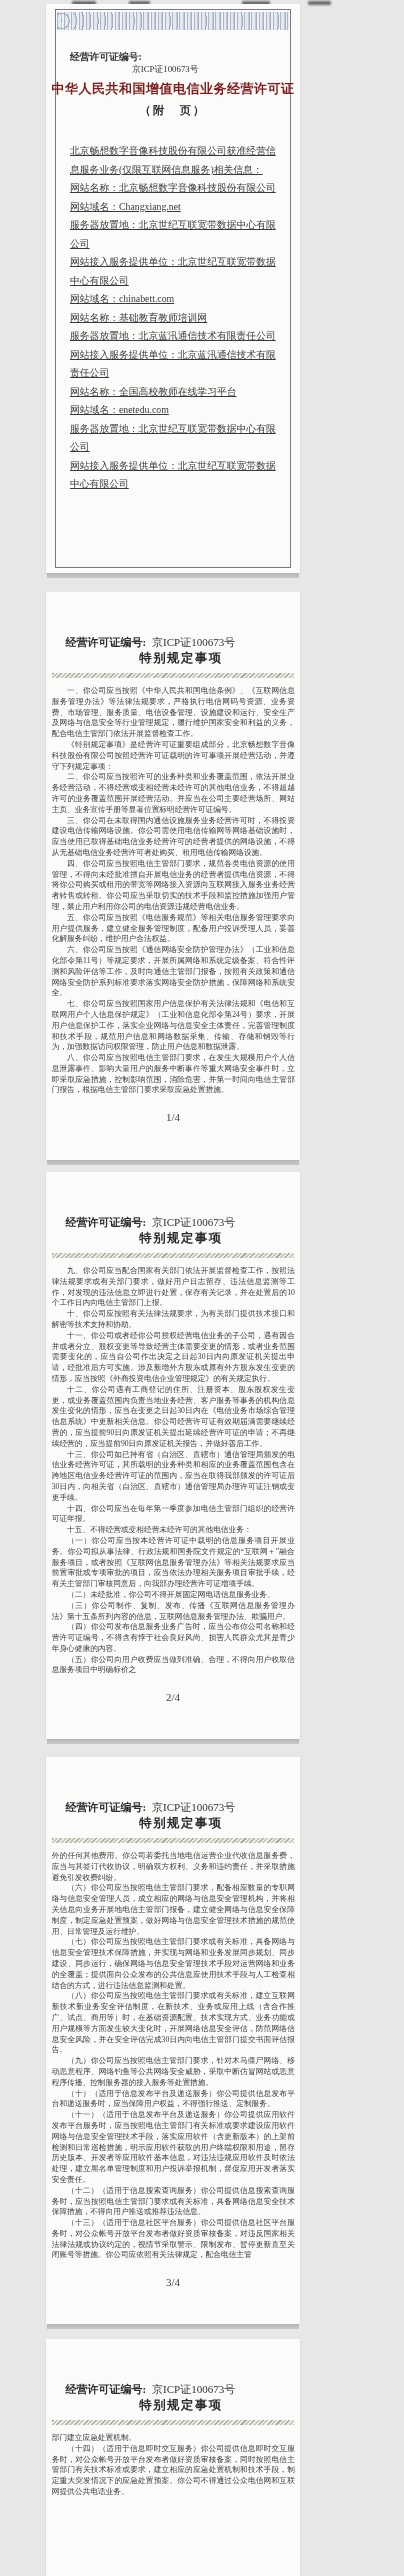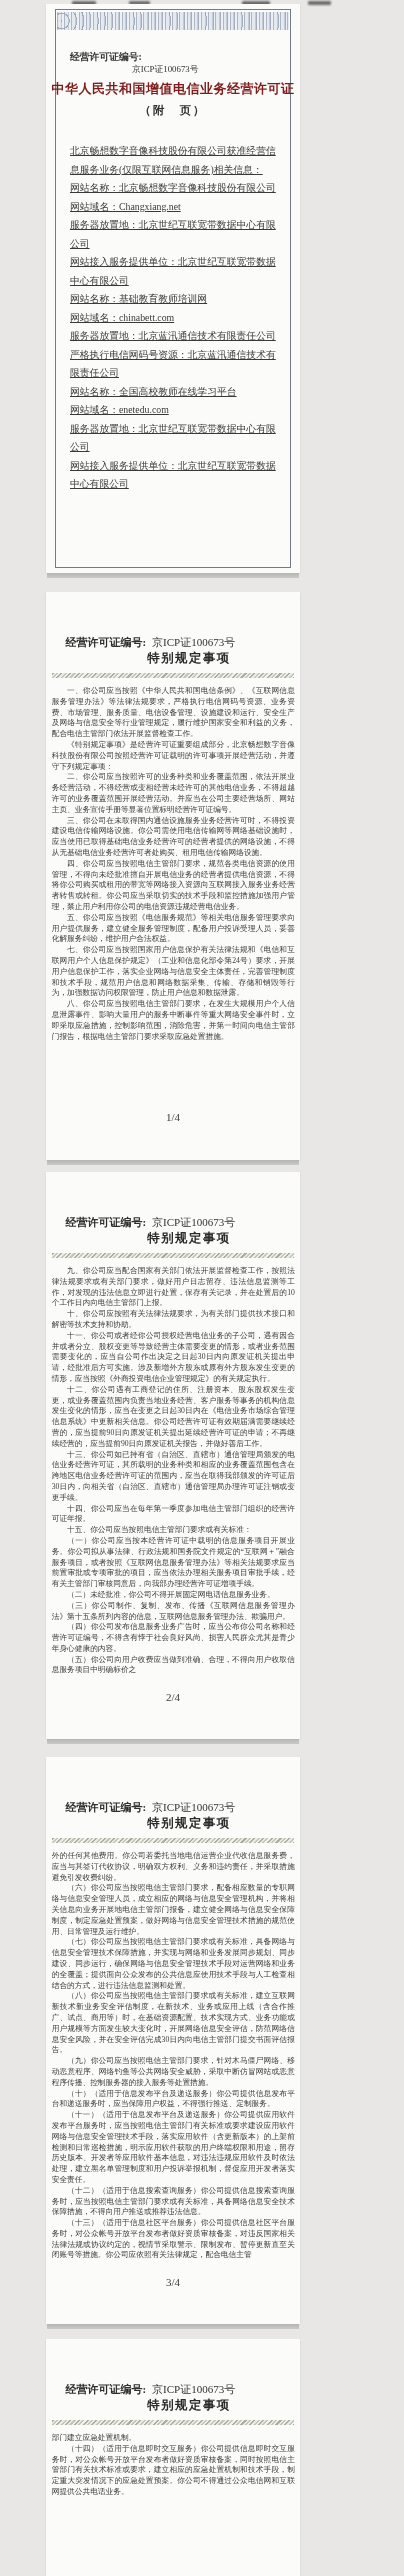--- a/index.html
+++ b/index.html
@@ -35,21 +35,21 @@
   .c-title{position:absolute;top:76px;left:0;width:100%;text-align:center;
     font-size:13px;font-weight:700;letter-spacing:0.5px;color:#7f1d1d;margin:0;}
   .c-sub{position:absolute;top:99px;left:0;width:100%;text-align:center;
     font-size:11.3px;font-weight:700;letter-spacing:2.1px;color:#2e2e2e;}
   .c-body{position:absolute;top:138px;left:24px;right:24px;font-size:9.8px;line-height:18.5px;}
   .c-body p{margin:0;text-align:left;text-decoration:underline;}
   
   .ph{position:absolute;top:43px;left:19.6px;font-size:11px;}
   .ph .lbl{font-weight:700;color:#2f2f2f;}
   .ph .num{font-weight:400;margin-left:3.1px;color:#333;}
-  .ptitle{position:absolute;top:58px;left:16px;width:100%;text-align:center;margin:0;
+  .ptitle{position:absolute;top:58px;left:8px;width:100%;text-align:center;margin:0;
     font-size:12.4px;font-weight:700;letter-spacing:1.5px;color:#2b2b2b;}
   .zigzag{
     position:absolute;top:81px;left:6.2px;right:6.2px;height:4.6px;
     background:repeating-linear-gradient(135deg,#a9afa0 0 1.5px,#e9eae4 1.5px 3.1px,#c2c7b8 3.1px 4.6px,#f1f1ec 4.6px 6.2px);
   }
   .pbody{position:absolute;top:94px;left:5.7px;right:5.2px;
     font-size:7.7px;line-height:10.8px;text-align:justify;color:#3b3b3b;}
   .pbody p{margin:0;text-indent:2em;}
   .pbody p.cont{text-indent:0;}
   .pagenum{position:absolute;top:519px;left:0;width:100%;text-align:center;font-size:11px;color:#3a3a3a;}
@@ -71,24 +71,24 @@
   <span class="c-head">经营许可证编号:</span>
   <span class="c-headnum">京ICP证100673号</span>
   <h1 class="c-title">中华人民共和国增值电信业务经营许可证</h1>
   <div class="c-sub">（附　页）</div>
   <div class="c-body">
       <p>北京畅想数字音像科技股份有限公司获准经营信息服务业务(仅限互联网信息服务)相关信息：</p>
       <p>网站名称：北京畅想数字音像科技股份有限公司</p>
       <p>网站域名：Changxiang.net</p>
       <p>服务器放置地：北京世纪互联宽带数据中心有限公司</p>
       <p>网站接入服务提供单位：北京世纪互联宽带数据中心有限公司</p>
+      <p>网站域名：chinabett.com</p>
       <p>网站名称：基础教育教师培训网</p>
-      <p>网站域名：chinabett.com</p>
       <p>服务器放置地：北京蓝汛通信技术有限责任公司</p>
-      <p>严格执行电信网码号资源：北京蓝汛通信技术有限责任公司</p>
+      <p>网站接入服务提供单位：北京蓝汛通信技术有限责任公司</p>
       <p>网站名称：全国高校教师在线学习平台</p>
       <p>网站域名：enetedu.com</p>
       <p>服务器放置地：北京世纪互联宽带数据中心有限公司</p>
       <p>网站接入服务提供单位：北京世纪互联宽带数据中心有限公司</p>
     </div>
 </div>
 
 <div class="page" id="p2" style="top:592px;height:568px;">
   <div class="ph">
     <span class="lbl">经营许可证编号:</span>
@@ -96,41 +96,42 @@
   </div>
   <h2 class="ptitle">特别规定事项</h2>
   <div class="zigzag"></div>
   <div class="pbody">
       <p>一、你公司应当按照《中华人民共和国电信条例》、《互联网信息服务管理办法》等法律法规要求，严格执行电信网码号资源、业务资费、市场管理、服务质量、电信设备管理、设施建设和运行、安全生产及网络与信息安全等行业管理规定，履行维护国家安全和利益的义务，配合电信主管部门依法开展监督检查工作。</p>
       <p>《特别规定事项》是经营许可证重要组成部分，北京畅想数字音像科技股份有限公司按照经营许可证载明的许可事项开展经营活动，并遵守下列规定事项：</p>
       <p>二、你公司应当按照许可的业务种类和业务覆盖范围，依法开展业务经营活动，不得经营或变相经营未经许可的其他电信业务，不得超越许可的业务覆盖范围开展经营活动。并应当在公司主要经营场所、网站主页、业务宣传手册等显著位置标明经营许可证编号。</p>
       <p>三、你公司在未取得国内通信设施服务业务经营许可时，不得投资建设电信传输网络设施。你公司需使用电信传输网等网络基础设施时，应当使用已取得基础电信业务经营许可的经营者提供的网络设施，不得从无基础电信业务经营许可者处购买、租用电信传输网络设施。</p>
       <p>四、你公司应当按照电信主管部门要求，规范各类电信资源的使用管理，不得向未经批准擅自开展电信业务的经营者提供电信资源，不得将你公司购买或租用的带宽等网络接入资源向互联网接入服务业务经营者转售或转租。你公司应当采取切实的技术手段和监控措施加强用户管理，禁止用户利用你公司的电信资源违规经营电信业务。</p>
       <p>五、你公司应当按照《电信服务规范》等相关电信服务管理要求向用户提供服务，建立健全服务管理制度，配备用户投诉受理人员，妥善化解服务纠纷，维护用户合法权益。</p>
+      <p>六、你公司应当按照《通信网络安全防护管理办法》（工业和信息化部令第11号）等规定要求，开展所属网络和系统定级备案、符合性评测和风险评估等工作，及时向通信主管部门报备，按照有关政策和通信网络安全防护系列标准要求落实网络安全防护措施，保障网络和系统安全。</p>
       <p>七、你公司应当按照国家用户信息保护有关法律法规和《电信和互联网用户个人信息保护规定》（工业和信息化部令第24号）要求，开展用户信息保护工作，落实企业网络与信息安全主体责任，完善管理制度和技术手段，规范用户信息和网络数据采集、传输、存储和销毁等行为，加强数据访问权限管理，防止用户信息和数据泄露。</p>
       <p>八、你公司应当按照电信主管部门要求，在发生大规模用户个人信息泄露事件、影响大量用户的服务中断事件等重大网络安全事件时，立即采取应急措施，控制影响范围，消除危害，并第一时间向电信主管部门报告，根据电信主管部门要求采取应急处置措施。</p>
     </div>
   <div class="pagenum">1/4</div>
 </div>
 
 <div class="page" id="p3" style="top:1172px;height:567px;">
   <div class="ph">
     <span class="lbl">经营许可证编号:</span>
     <span class="num">京ICP证100673号</span>
   </div>
   <h2 class="ptitle">特别规定事项</h2>
   <div class="zigzag"></div>
   <div class="pbody">
       <p>九、你公司应当配合国家有关部门依法开展监督检查工作，按照法律法规要求或有关部门要求，做好用户日志留存、违法信息监测等工作，对发现的违法信息立即进行处置，保存有关记录，并在处置后的10个工作日内向电信主管部门上报。</p>
       <p>十、你公司应按照有关法律法规要求，为有关部门提供技术接口和解密等技术支持和协助。</p>
       <p>十一、你公司或者经你公司授权经营电信业务的子公司，遇有因合并或者分立、股权变更等导致经营主体需要变更的情形，或者业务范围需要变化的，应当自公司作出决定之日起30日内向原发证机关提出申请，经批准后方可实施。涉及新增外方股东或原有外方股东发生变更的情形，应当按照《外商投资电信企业管理规定》的有关规定执行。</p>
       <p>十二、你公司遇有工商登记的住所、注册资本、股东股权发生变更，或业务覆盖范围内负责当地业务经营、客户服务等事务的机构信息发生变化的情形，应当在变更之日起30日内在《电信业务市场综合管理信息系统》中更新相关信息。你公司经营许可证有效期届满需要继续经营的，应当提前90日向原发证机关提出延续经营许可证的申请；不再继续经营的，应当提前90日向原发证机关报告，并做好善后工作。</p>
       <p>十三、你公司如已持有省（自治区、直辖市）通信管理局颁发的电信业务经营许可证，其所载明的业务种类和相应的业务覆盖范围包含在跨地区电信业务经营许可证的范围内，应当在取得我部颁发的许可证后30日内，向相关省（自治区、直辖市）通信管理局办理许可证注销或变更手续。</p>
       <p>十四、你公司应当在每年第一季度参加电信主管部门组织的经营许可证年报。</p>
-      <p>十五、你公司应当按照电信主管部门要求或有关标准：</p>
+      <p>十五、不得经营或变相经营未经许可的其他电信业务：</p>
       <p>（一）你公司应当按本经营许可证中载明的信息服务项目开展业务。你公司拟从事法律、行政法规和国务院文件规定的“互联网＋”融合服务项目，或者按照《互联网信息服务管理办法》等相关法规要求应当前置审批或专项审批的项目，应当依法办理相关服务项目审批手续，经有关主管部门审核同意后，向我部办理经营许可证增项手续。</p>
       <p>（二）未经批准，你公司不得开展固定网电话信息服务业务。</p>
       <p>（三）你公司制作、复制、发布、传播《互联网信息服务管理办法》第十五条所列内容的信息，互联网信息服务管理办法、欺骗用户。</p>
       <p>（四）你公司发布信息服务业务广告时，应当公布你公司名称和经营许可证编号，不得含有悖于社会良好风尚、损害人民群众尤其是青少年身心健康的内容。</p>
       <p>（五）你公司向用户收费应当做到准确、合理，不得向用户收取信息服务项目中明确标价之</p>
     </div>
   <div class="pagenum">2/4</div>
 </div>
 
 <div class="page" id="p4" style="top:1757px;height:567px;">

